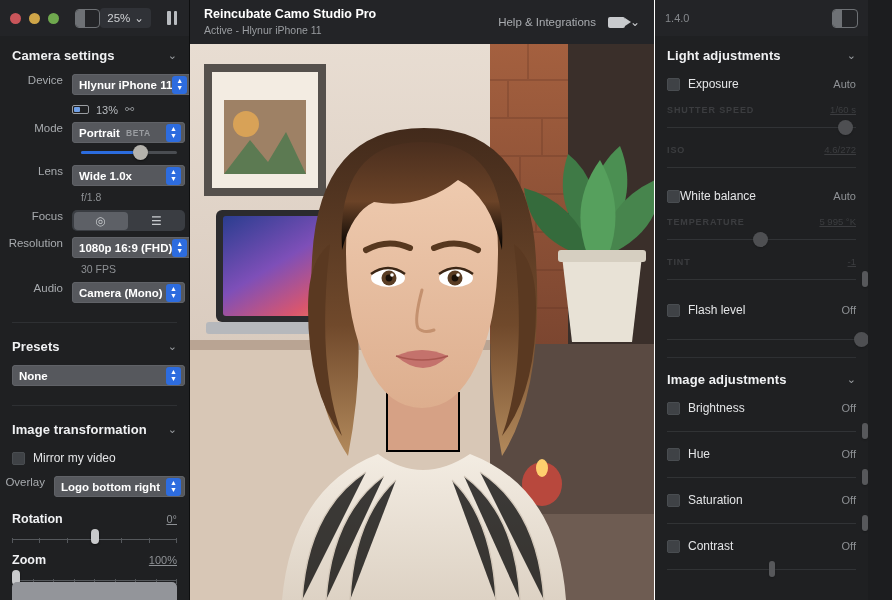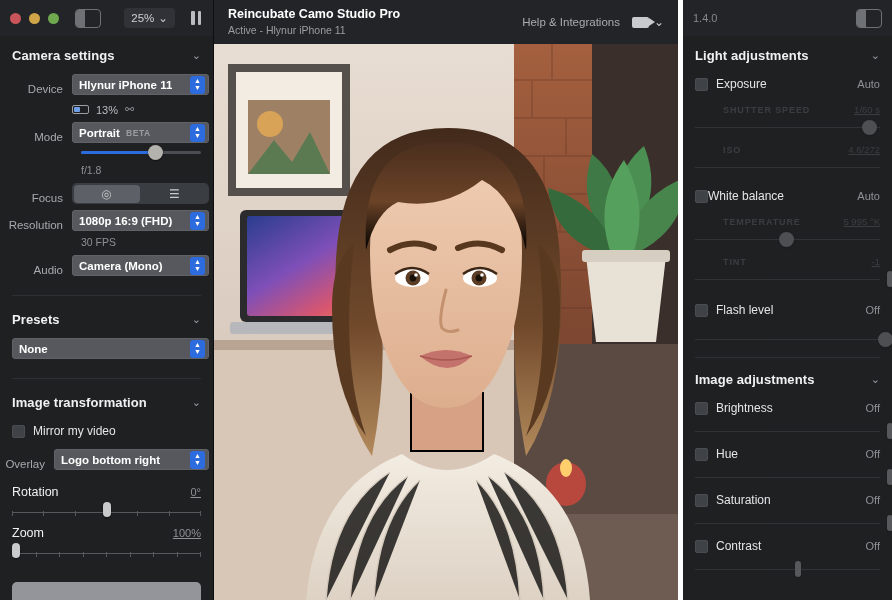--- a/index.html
+++ b/index.html
@@ -6,21 +6,21 @@
   html,body { width:892px; height:600px; overflow:hidden; }
   body {
     font-family:"Liberation Sans", sans-serif;
     background:#1c1d1f; color:#e8e8ea;
     font-size:12px; -webkit-font-smoothing:antialiased;
   }
   .app { display:flex; width:892px; height:600px; }
 
   
   .sidebar-left {
-    width:214px; height:600px; background:#1f2022;
+    width:190px; height:600px; background:#1f2022;
     border-right:1px solid #0d0e0f;
     display:flex; flex-direction:column; position:relative;
   }
   .tb-left {
     height:36px; display:flex; align-items:center; padding:0 10px;
     flex:0 0 36px; background:#232427;
   }
   .lights { display:flex; gap:8px; align-items:center; }
   .light { width:11px; height:11px; border-radius:50%; }
   .lr { background:#c9555a; } .ly { background:#cda martin; }
@@ -46,21 +46,21 @@
 
   .sb-scroll { flex:1; overflow:hidden; padding:0 0 0 0; }
   .sec-head {
     display:flex; align-items:center; justify-content:space-between;
     padding:12px 12px 8px 12px;
   }
   .sec-head h3 { font-size:13px; font-weight:bold; color:#f0f1f3; letter-spacing:.1px; }
   .chev { color:#9a9da1; font-size:11px; }
   .divider { height:1px; background:#2e3033; margin:4px 12px; }
 
-  .row { display:flex; align-items:flex-end; padding:3px 4px 3px 0; }
+  .row { display:flex; align-items:flex-start; padding:3px 4px 3px 0; }
   .row-label {
     width:72px; text-align:right; padding-right:9px;
     color:#a7aaae; font-size:11.5px; flex:0 0 72px;
   }
   .select {
     flex:1; height:21px; background:#56585d; border-radius:4px;
     display:flex; align-items:center; padding:0 4px 0 7px;
     font-size:11.5px; font-weight:bold; color:#fff; position:relative;
     box-shadow:inset 0 0 0 .5px #6a6d72;
   }
@@ -105,21 +105,21 @@
   .cbox {
     width:13px; height:13px; border-radius:3px; background:#3f4246;
     box-shadow:inset 0 0 0 .5px #55585d; flex:0 0 13px;
   }
   .checkrow .lbl { font-size:12px; color:#e4e5e7; }
 
   .lr-head {
     display:flex; align-items:baseline; justify-content:space-between;
     padding:7px 12px 2px 12px;
   }
-  .lr-head .n { font-size:12.5px; font-weight:normal; color:#f0f1f3; }
+  .lr-head .n { font-size:12.5px; font-weight:bold; color:#f0f1f3; }
   .lr-head .v { font-size:11px; color:#8e9195;text-decoration:underline; }
 
   .tick-slider { padding:4px 12px 10px 12px; position:relative; }
   .tick-slider .line { height:1px; background:#55585c; position:relative; top:7px; }
   .tick-slider .ticks { position:absolute; left:12px; right:12px; top:10px; display:flex; justify-content:space-between; }
   .tick-slider .ticks i { width:1px; height:5px; background:#55585c; display:block; }
   .tick-slider .tk {
     position:absolute; top:1px; width:8px; height:15px; border-radius:4px;
     background:#c9cacc; box-shadow:0 1px 2px rgba(0,0,0,.55);
   }
@@ -141,39 +141,39 @@
   .cam-glyph:after {
     content:""; position:absolute; right:-6px; top:1.5px;
     border-top:4px solid transparent; border-bottom:4px solid transparent;
     border-left:6px solid #c8cacd;
   }
   .video-stage { position:absolute; top:44px; left:0; right:0; bottom:0; overflow:hidden; }
 
   
   .sidebar-right {
     width:214px; height:600px; background:#1f2022;
-    border-left:5px solid #ffffff; display:flex; flex-direction:column;
+    border-left:1px solid #ffffff; display:flex; flex-direction:column;
   }
   .tb-right {
     height:36px; flex:0 0 36px; background:#232427;
     display:flex; align-items:center; padding:0 10px;
   }
   .ver { font-size:11px; color:#85888c; }
   .tb-right .tb-icon-btn { margin-left:auto; }
   .tb-icon-btn.rev i.a { width:9px; }
 
   .plain-slider { padding:3px 12px 4px 12px; position:relative; height:20px; }
   .plain-slider .line { position:absolute; left:12px; right:12px; top:10px; height:1px; background:#4b4e52; }
   .plain-slider .rk {
     position:absolute; top:3px; width:15px; height:15px; margin-left:-7.5px;
     border-radius:50%; background:#8f9195; box-shadow:0 1px 2px rgba(0,0,0,.5);
   }
   .plain-slider .rk.bar { width:6px; height:16px; border-radius:3px; top:2px; margin-left:-3px; background:#a5a7aa; }
   .dim { opacity:.42; }
-  .dim2 { opacity:.30;margin-left:28px; }
+  .dim2 { opacity:.30; }
   .lr-head.small .n { font-size:9px; letter-spacing:.9px; color:#7b7e82; font-weight:bold; text-transform:uppercase; }
   .lr-head.small .v { font-size:9.5px; color:#7b7e82; }
 </style>
 </head>
 <body>
 
 <div class="app">
 
   <div class="sidebar-left">
 
@@ -238,20 +238,30 @@
         </div>
       </div>
 
       <div class="bslider">
         <div class="track">
             <div class="fill" id="mode-fill" style="width: 62%;"></div>
             <div class="knob" id="mode-knob" style="left: 62%;"></div>
           </div>
       </div>
 
+      <div class="row">
+        <div class="row-label">Lens</div>
+        <div class="select">
+          <span class="txt">Wide 1.0x</span>
+          <span class="stepper">
+              <i>▲</i>
+              <i>▼</i>
+            </span>
+        </div>
+      </div>
       <div class="sub">f/1.8</div>
 
       <div class="row">
         <div class="row-label">Focus</div>
         <div class="seg">
           <div class="on">◎</div>
           <div>☰</div>
         </div>
       </div>
 

